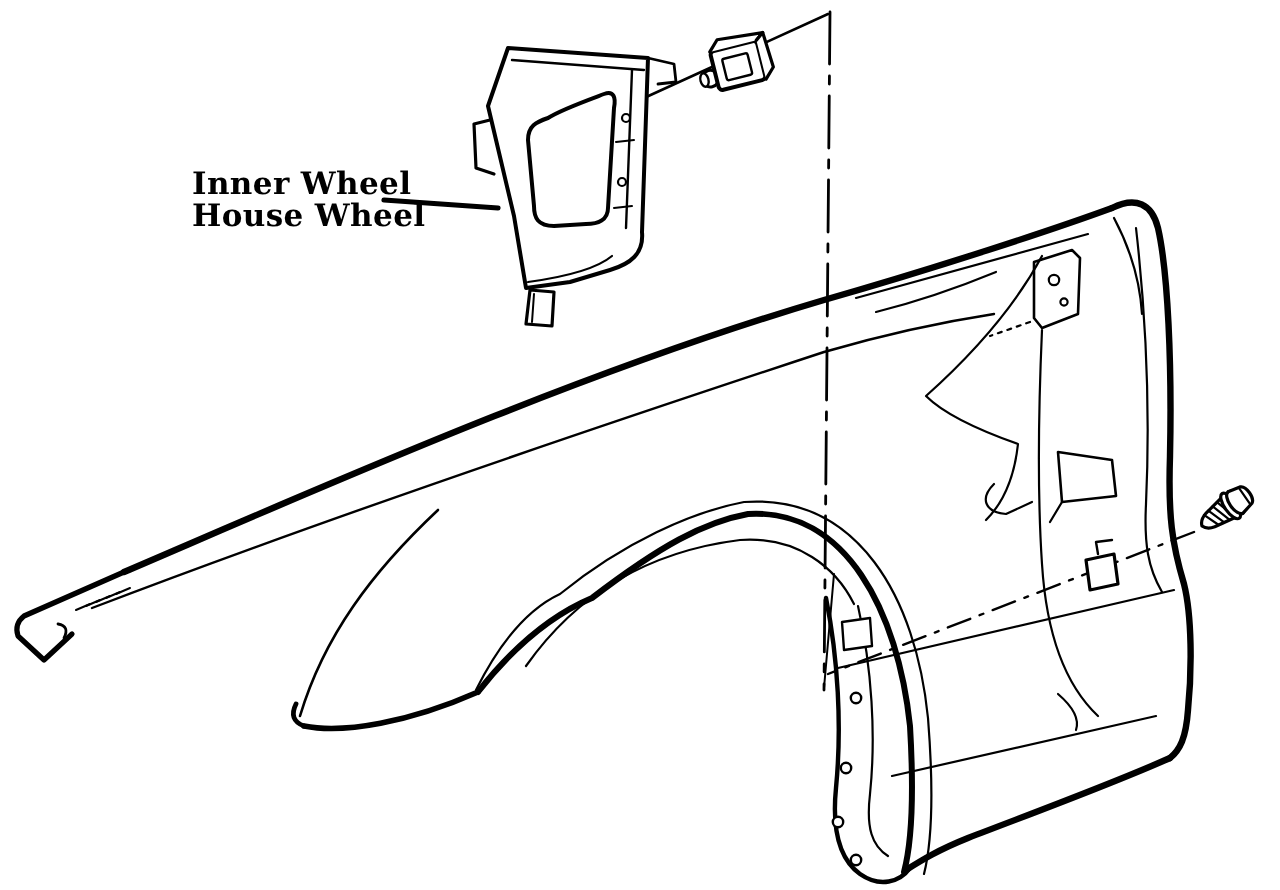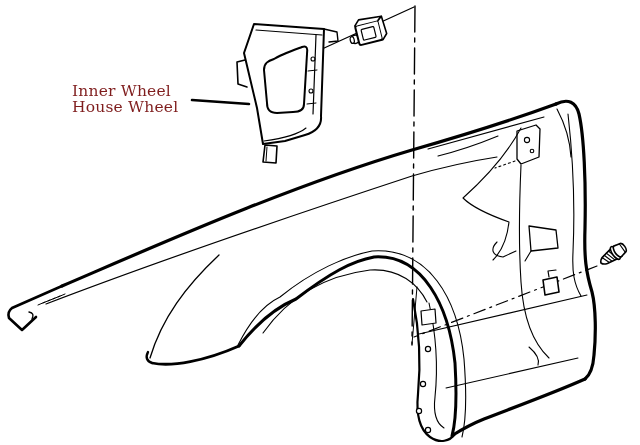--- a/index.html
+++ b/index.html
@@ -6,25 +6,25 @@
   .canvas{
     position:relative;
     width:640px;height:445px;
     background:#ffffff;
     overflow:hidden;
     font-family:"DejaVu Serif","Liberation Serif",serif;
   }
   .canvas svg{position:absolute;left:0;top:0;}
   .callout{
     position:absolute;
-    left:72px;top:84px;
-    font-weight:normal;
+    left:96px;top:84px;
+    font-weight:bold;
     font-size:15.5px;
     line-height:15.5px;
-    color:#7f1d1d;
+    color:#000000;
     letter-spacing:.2px;
     white-space:nowrap;
   }
   .callout div{margin:0;padding:0;}
 </style>
 </head>
 <body>
 
 <div class="canvas">
 

